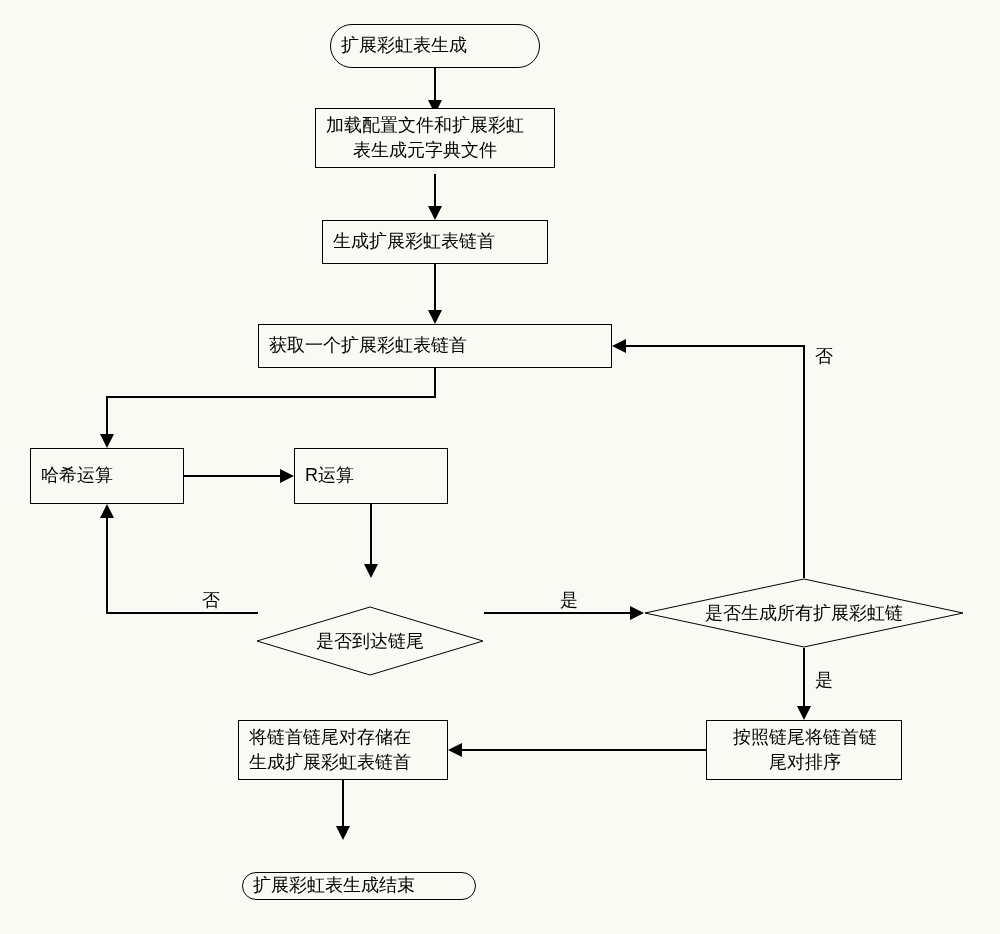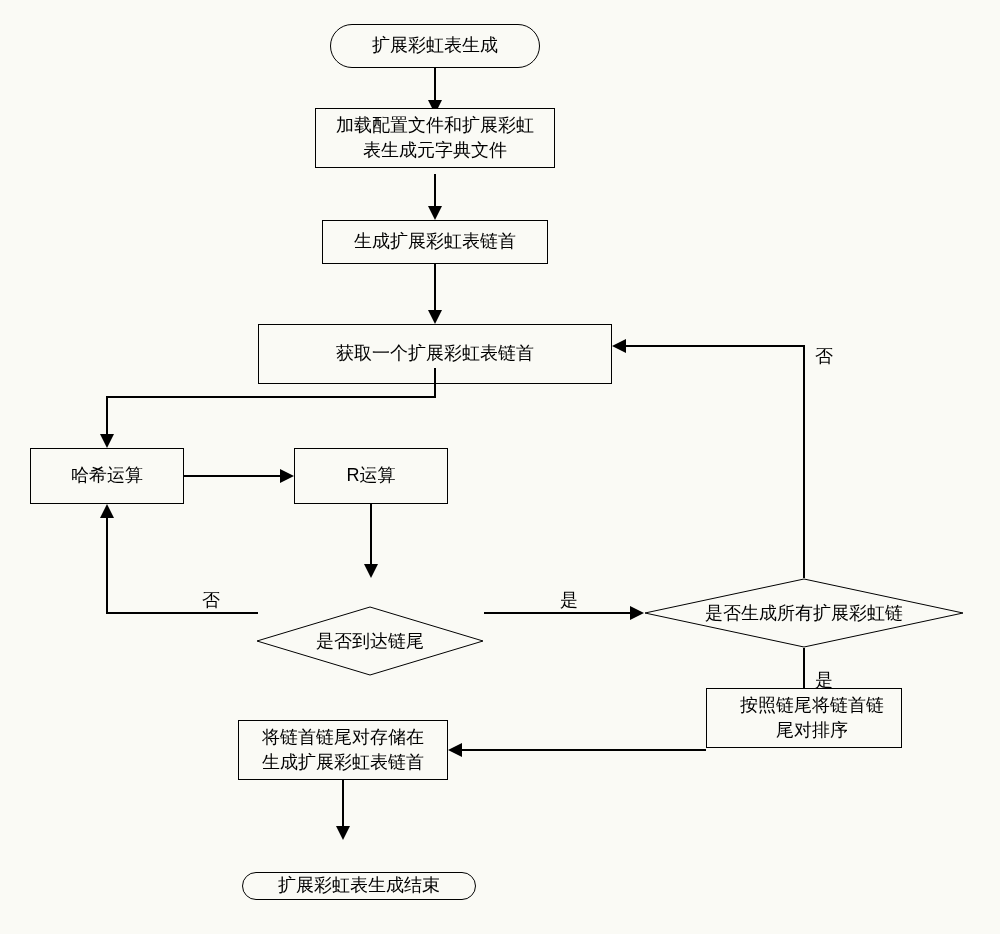--- a/index.html
+++ b/index.html
@@ -11,21 +11,21 @@
     width: 1000px;
     height: 934px;
     position: relative;
   }
   .node {
     position: absolute;
     border: 1px solid #000;
     background: #fafaf5;
     display: flex;
     align-items: center;
-    justify-content: center;
+    justify-content: flex-start;
     text-align: center;
     padding: 6px 10px;
     line-height: 1.4;
   }
   .terminal {
     border-radius: 22px;
   }
   .decision {
     position: absolute;
     background: transparent;
@@ -105,21 +105,21 @@
 <div class="arrow-line-v" style="left:434px; top:174px; height:34px;"></div>
 <div class="arrow-head-down" style="left:428px; top:206px;"></div>
 
 <div class="node" style="left:322px; top:220px; width:226px; height:44px;">
   <span>生成扩展彩虹表链首</span>
 </div>
 
 <div class="arrow-line-v" style="left:434px; top:264px; height:48px;"></div>
 <div class="arrow-head-down" style="left:428px; top:310px;"></div>
 
-<div class="node" style="left:258px; top:324px; width:354px; height:60px;">
+<div class="node" style="left:258px; top:324px; width:354px; height:44px;">
   <span>获取一个扩展彩虹表链首</span>
 </div>
 
 <div class="arrow-line-v" style="left:434px; top:368px; height:30px;"></div>
 <div class="arrow-line-h" style="left:106px; top:396px; width:330px;"></div>
 <div class="arrow-line-v" style="left:106px; top:396px; height:40px;"></div>
 <div class="arrow-head-down" style="left:100px; top:434px;"></div>
 
 <div class="node" style="left:30px; top:448px; width:154px; height:56px;">
   <span>哈希运算</span>
@@ -160,21 +160,21 @@
 
 <div class="arrow-line-v" style="left:803px; top:346px; height:232px;"></div>
 <div class="edge-label" style="left:815px; top:344px;">否</div>
 <div class="arrow-line-h" style="left:624px; top:345px; width:181px;"></div>
 <div class="arrow-head-left" style="left:612px; top:339px;"></div>
 
 <div class="arrow-line-v" style="left:803px; top:648px; height:60px;"></div>
 <div class="edge-label" style="left:815px; top:668px;">是</div>
 <div class="arrow-head-down" style="left:797px; top:706px;"></div>
 
-<div class="node" style="left:706px; top:688px; width:196px; height:60px; white-space:pre-line;padding-left:26px;">
+<div class="node" style="left:706px; top:720px; width:196px; height:60px; white-space:pre-line;padding-left:26px;">
   <span>按照链尾将链首链
 尾对排序</span>
 </div>
 
 <div class="arrow-line-h" style="left:460px; top:749px; width:246px;"></div>
 <div class="arrow-head-left" style="left:448px; top:743px;"></div>
 
 <div class="node" style="left:238px; top:720px; width:210px; height:60px; white-space:pre-line;">
   <span>将链首链尾对存储在
 生成扩展彩虹表链首</span>

